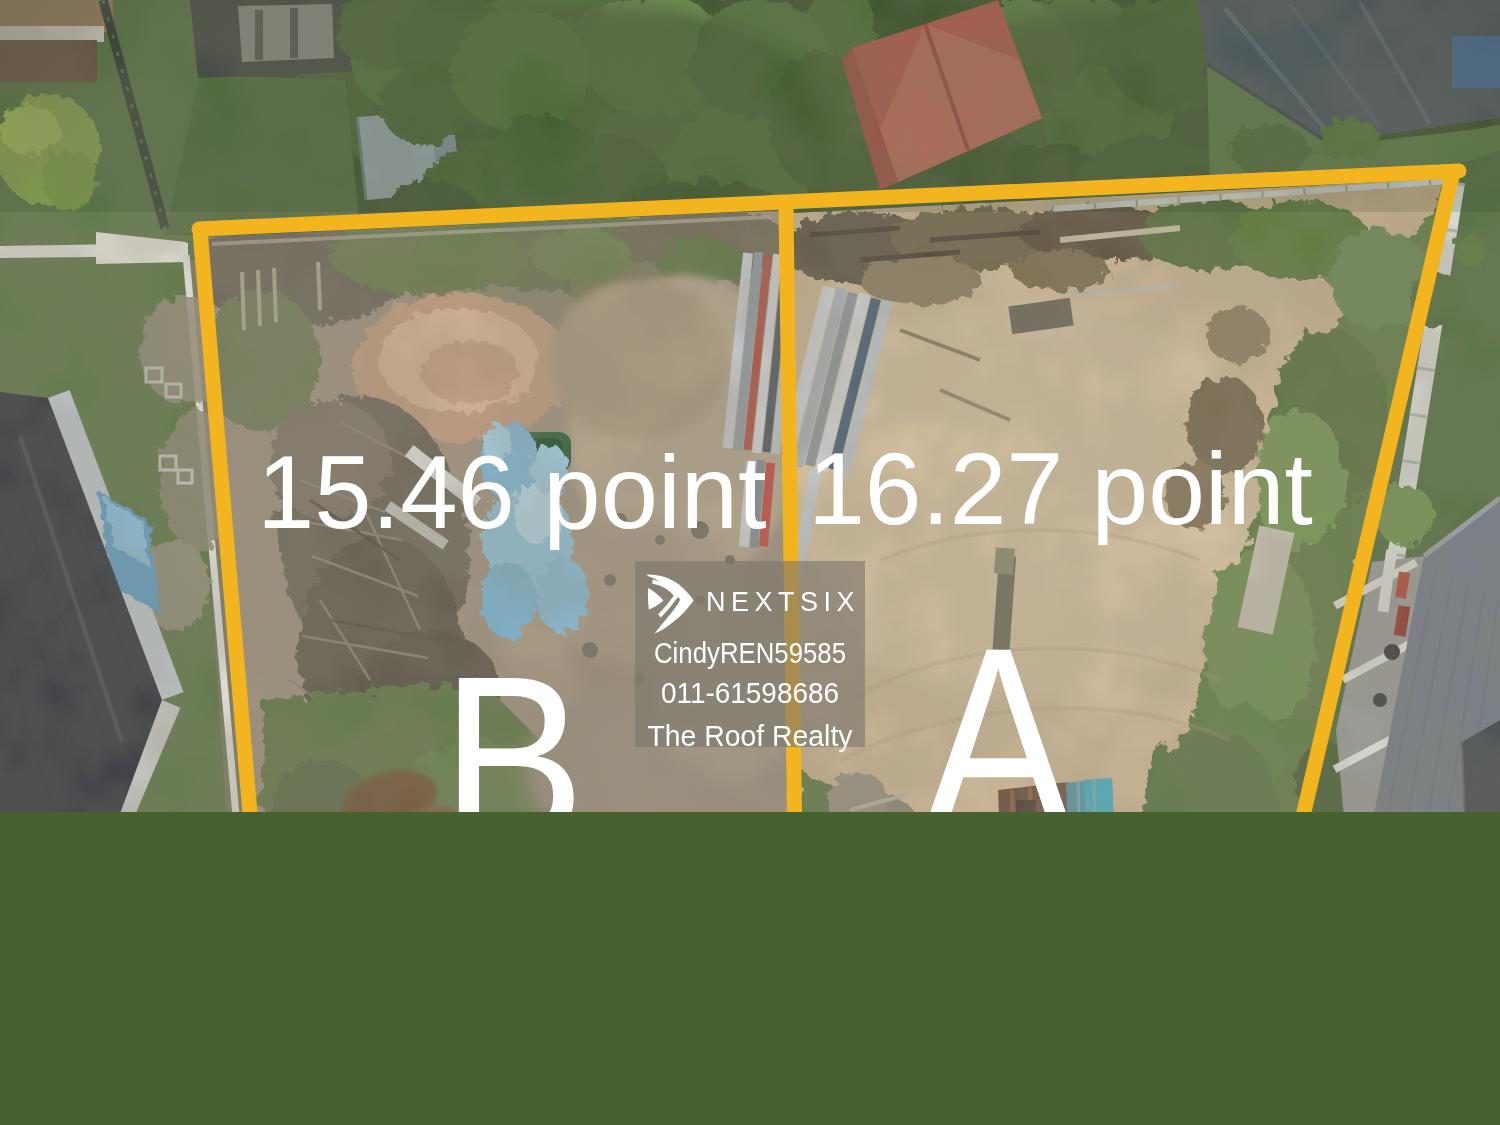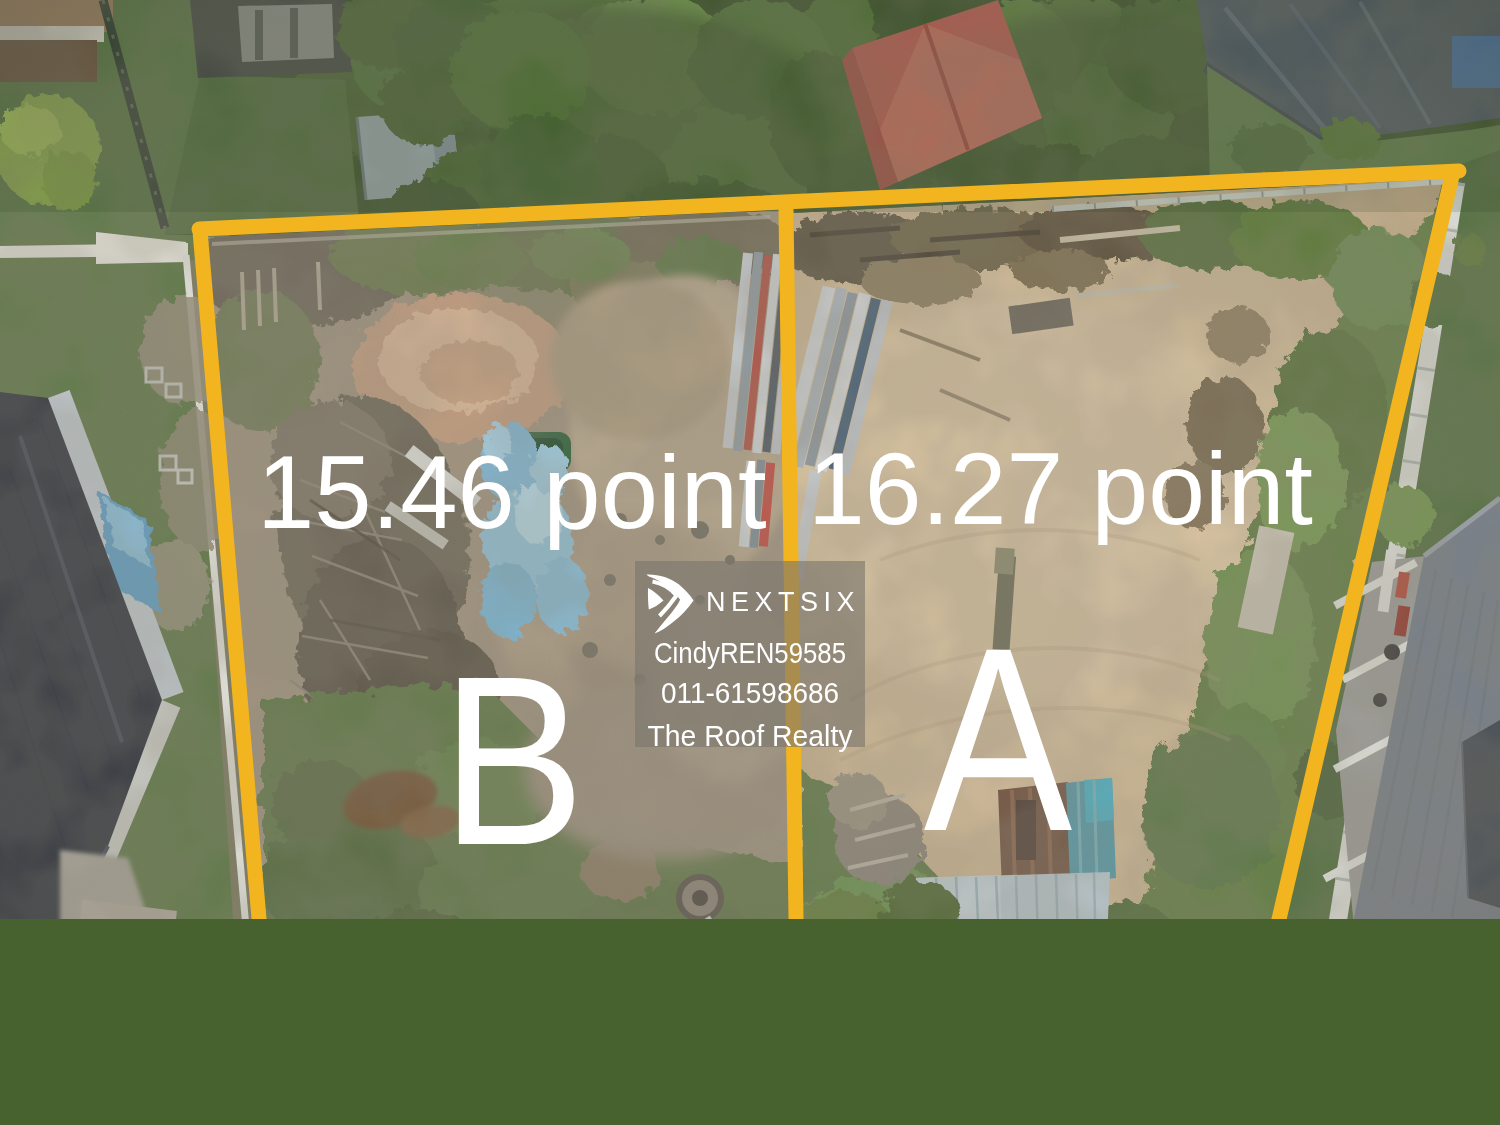--- a/index.html
+++ b/index.html
@@ -1,16 +1,16 @@
 <!DOCTYPE html>
 <html><head>
 <meta charset="utf-8">
 <style>
   html,body{margin:0;padding:0;background:#47622e;}
-  #stage{position:relative;width:1500px;height:919px;overflow:hidden;font-family:"Liberation Sans",sans-serif;text-align:right;}
+  #stage{position:relative;width:1500px;height:812px;overflow:hidden;font-family:"Liberation Sans",sans-serif;text-align:right;}
   svg{display:block;}
 </style>
 </head>
 <body>
 <div id="stage">
 <svg width="1500" height="1125" viewBox="0 0 1500 1125">
 <defs>
   <filter id="grain" x="0" y="0" width="100%" height="100%">
     <feTurbulence type="fractalNoise" baseFrequency="0.5" numOctaves="2" seed="7"></feTurbulence>
     <feColorMatrix type="matrix" values="0 0 0 0 0.5  0 0 0 0 0.5  0 0 0 0 0.5  0.8 0.8 0.8 0 0"></feColorMatrix>

